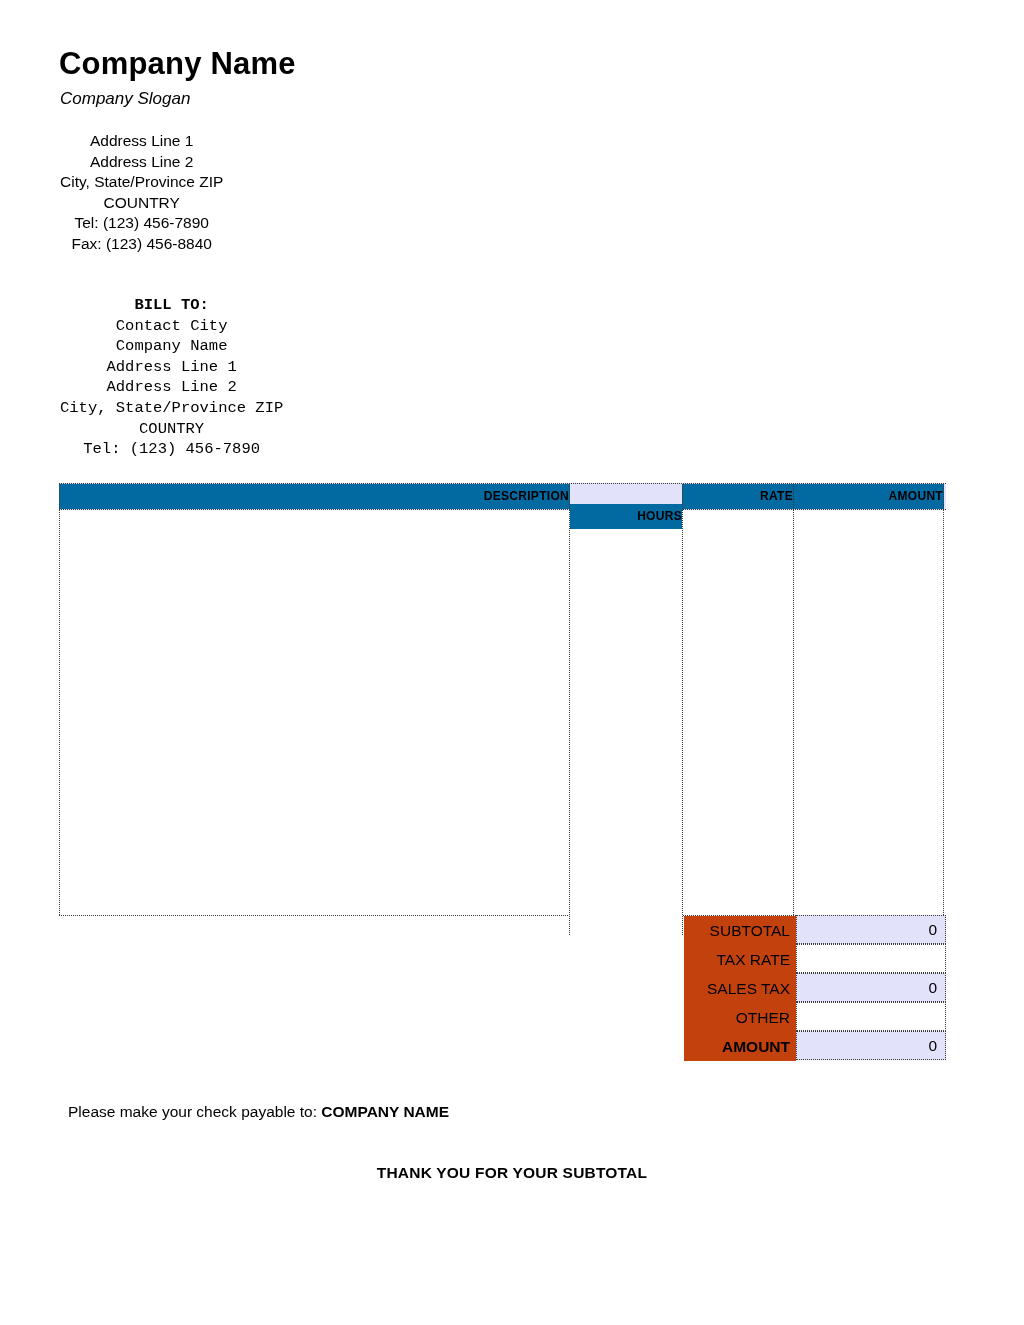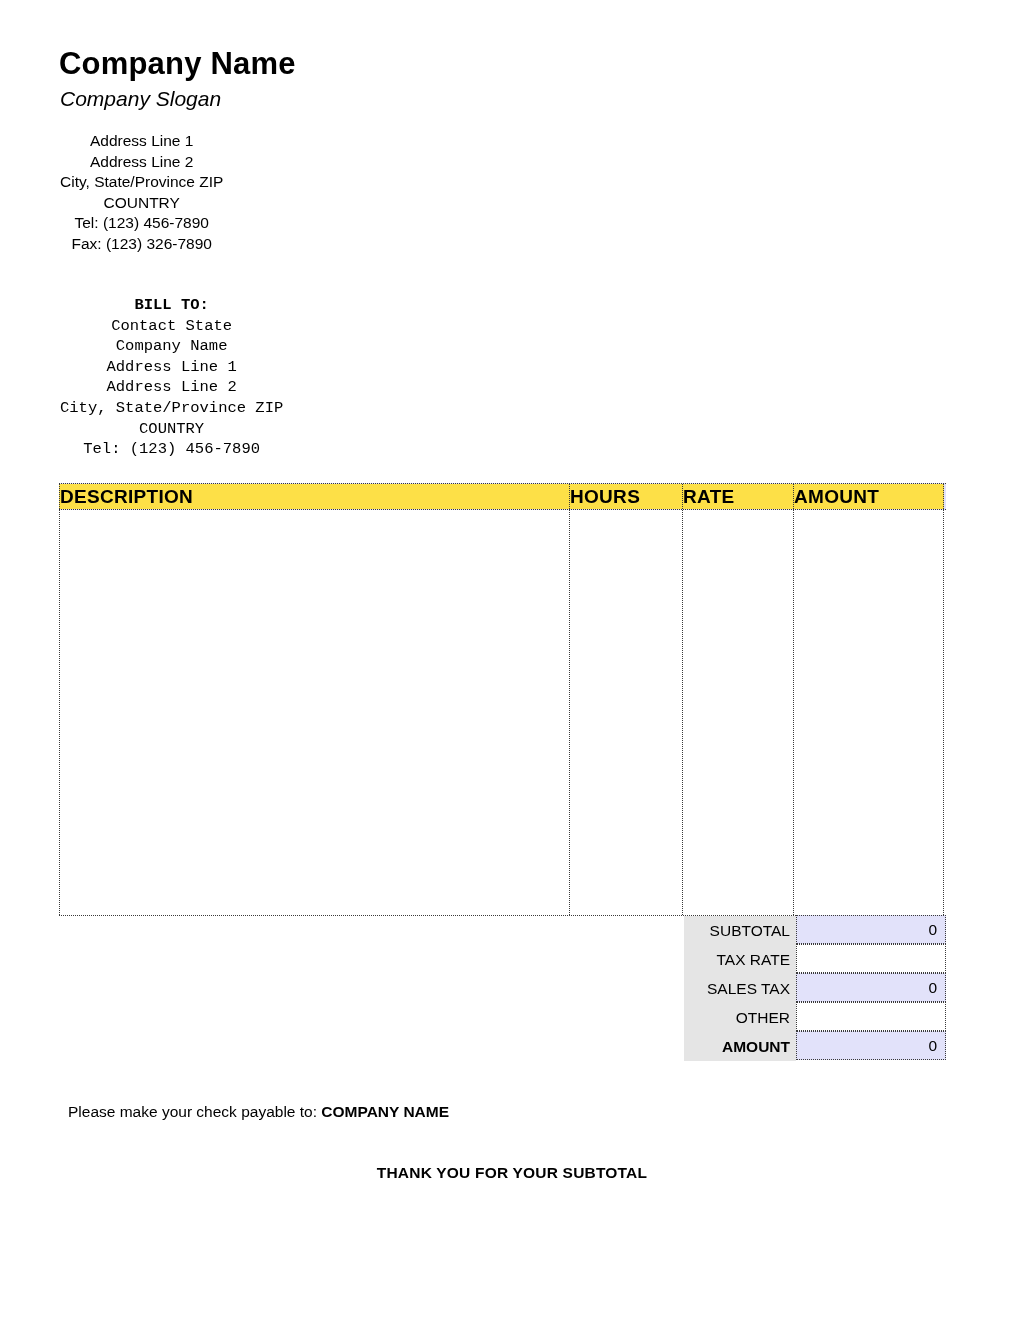--- a/index.html
+++ b/index.html
@@ -29,21 +29,21 @@
     font-size: 31px;
     font-weight: bold;
     letter-spacing: 0.2px;
     line-height: 36px;
     white-space: nowrap;
   }
   .company-slogan {
     position: absolute;
     left: 60px;
     top: 89px;
-    font-size: 21px;
+    font-size: 17px;
     font-style: italic;
     line-height: 19px;
     white-space: nowrap;
   }
 
   
   .addr-block {
     position: absolute;
     left: 60px;
     font-size: 15.5px;
@@ -71,40 +71,40 @@
     display: flex;
   }
   .cell {
     box-sizing: border-box;
     font-size: 15px;
     border-left: 1px dotted #3a3a3a;
     border-right: 1px dotted #3a3a3a;
     margin-right: -1px;
   }
   .col-desc   { width: 511px; }
-  .col-hours  { width: 114px; }
+  .col-hours  { width: 114px; margin-top: 20px; }
   .col-rate   { width: 112px; }
   .col-amount { width: 151px; }
 
   
   .thead {
     height: 27px;
     border-top: 1px dotted #3a3a3a;
     border-bottom: 1px dotted #3a3a3a;
     background: #e2e2fa;
     box-sizing: border-box;
   }
   .thead .cell {
     height: 25px;
     line-height: 25px;
-    text-align: left;
-    font-weight: bold;
-    font-size: 19px;
+    text-align: right;
+    font-weight: bold;
+    font-size: 12px;
     letter-spacing: 0.3px;
-    background: #fde047;
+    background: #0369a1;
   }
 
   
   .tbody {
     height: 406px;
     border-bottom: 1px dotted #3a3a3a;
     box-sizing: border-box;
   }
   .tbody .cell {
     height: 405px;
@@ -124,21 +124,21 @@
   }
   .total-label {
     box-sizing: border-box;
     width: 112px;
     height: 29px;
     line-height: 29px;
     font-size: 15.5px;
     text-align: right;
     padding-right: 6px;
     white-space: nowrap;
-    background: #e5e5e5;
+    background: #c2410c;
   }
   .total-label.bold { font-weight: bold; }
   .total-value {
     box-sizing: border-box;
     width: 150px;
     height: 29px;
     line-height: 27px;
     font-size: 15.5px;
     text-align: right;
     padding-right: 8px;
@@ -177,26 +177,26 @@
   <div class="company-name">Company Name</div>
 
   <div class="company-slogan">Company Slogan</div>
 
   <div class="addr-block" id="sender-address">
     <div class="line">Address Line 1</div>
     <div class="line">Address Line 2</div>
     <div class="line">City, State/Province ZIP</div>
     <div class="line">COUNTRY</div>
     <div class="line">Tel: (123) 456-7890</div>
-    <div class="line">Fax: (123) 326-7890</div>
+    <div class="line">Fax: (123) 456-8840</div>
   </div>
 
   <div class="addr-block" id="billto-block">
     <div class="billto-label">BILL TO:</div>
-    <div class="line">Contact State</div>
+    <div class="line">Contact City</div>
     <div class="line">Company Name</div>
     <div class="line">Address Line 1</div>
     <div class="line">Address Line 2</div>
     <div class="line">City, State/Province ZIP</div>
     <div class="line">COUNTRY</div>
     <div class="line">Tel: (123) 456-7890</div>
   </div>
 
   <div class="invoice-table">
 

